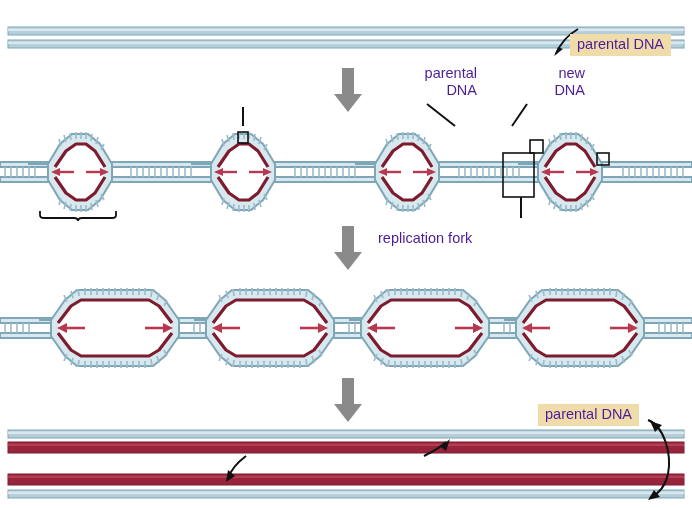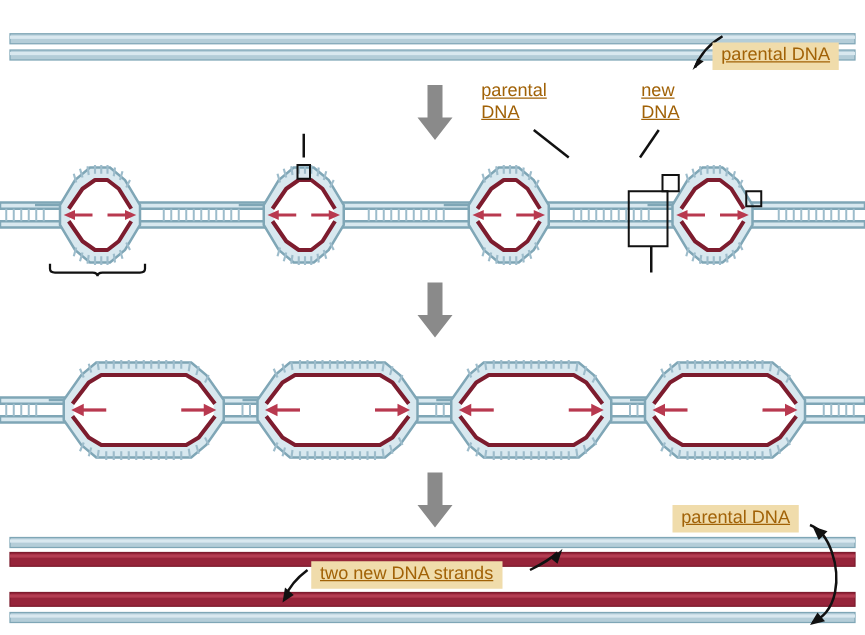--- a/index.html
+++ b/index.html
@@ -1,24 +1,24 @@
 <!DOCTYPE html>
 <html><head>
 <meta charset="utf-8">
 <style>
   html,body{margin:0;padding:0;background:#ffffff;}
   body{width:692px;height:508px;position:relative;overflow:hidden;
        font-family:"Liberation Sans","DejaVu Sans",sans-serif;color:#1a1a1a;}
 
   .stage{position:absolute;left:0;width:692px;}
 
-  .lbl{position:absolute;font-size:14.5px;line-height:17px;color:#a16207;
-       white-space:nowrap;text-decoration:underline;}
+  .lbl{position:absolute;font-size:14.5px;line-height:17px;color:#4c1d95;
+       white-space:nowrap;}
   .lbl.hl{background:#f0dcab;padding:2px 7px 3px 7px;}
-  .lbl.ctr{text-align:left;white-space:normal;}
+  .lbl.ctr{text-align:right;white-space:normal;}
 
   svg{display:block;overflow:visible;}
   .nolines{shape-rendering:geometricPrecision;}
 </style>
 </head>
 <body>
 
 <div class="stage" style="top:0;height:62px;">
   <svg width="692" height="62" class="nolines">
     <g>
@@ -175,20 +175,21 @@
     <rect x="530" y="14" width="13" height="13" fill="none" stroke="#111" stroke-width="1.6"></rect>
     <rect x="597" y="27" width="12" height="12" fill="none" stroke="#111" stroke-width="1.6"></rect>
     <rect x="503" y="27" width="31" height="44" fill="none" stroke="#111" stroke-width="1.6"></rect>
     <line x1="521" y1="71" x2="521" y2="92" stroke="#111" stroke-width="2"></line>
 
     <path d="M40,85 L40,89 Q40,92 44,92 L74,92 Q78,92 78,95 Q78,92 82,92 L112,92 Q116,92 116,89 L116,85" fill="none" stroke="#111" stroke-width="1.8"></path>
   </svg>
 </div>
 
 <div class="stage" style="top:218px;height:62px;">
+  <div class="lbl" style="left:378px;top:12px;">replication fork</div>
   <svg width="30" height="46" style="position:absolute;left:333px;top:8px;">
     <path d="M9,0 L21,0 L21,26 L29,26 L15,44 L1,26 L9,26 Z" fill="#8a8a8a"></path>
   </svg>
 </div>
 
 <div class="stage" style="top:280px;height:96px;">
   <svg width="692" height="96" class="nolines">
     <defs>
       <g id="bubL">
         <path d="M-76,40 L-64,40 L-50,20 L-38,10 L38,10 L50,20 L64,40 L64,56 L50,76 L38,86 L-38,86 L-50,76 L-64,56 L-64,40 Z" fill="#d8e8ef" stroke="#7fa6b6" stroke-width="2"></path>
@@ -308,14 +309,13 @@
     <path d="M648,88 L654,78 L660,85 Z" fill="#111"></path>
 
     <path d="M246,44 C238,50 231,58 228,66" fill="none" stroke="#111" stroke-width="2"></path>
     <path d="M226,70 L228,58 L235,64 Z" fill="#111"></path>
     <path d="M424,44 C432,40 440,36 446,30" fill="none" stroke="#111" stroke-width="2"></path>
     <path d="M450,27 L441,35 L446,39 Z" fill="#111"></path>
   </svg>
 
   <div class="lbl hl" style="left:538px;top:-8px;">parental DNA</div>
 
-  <div class="lbl hl" style="left:249px;top:37px;">two new DNA strands</div>
 </div>
 
 </body></html>

